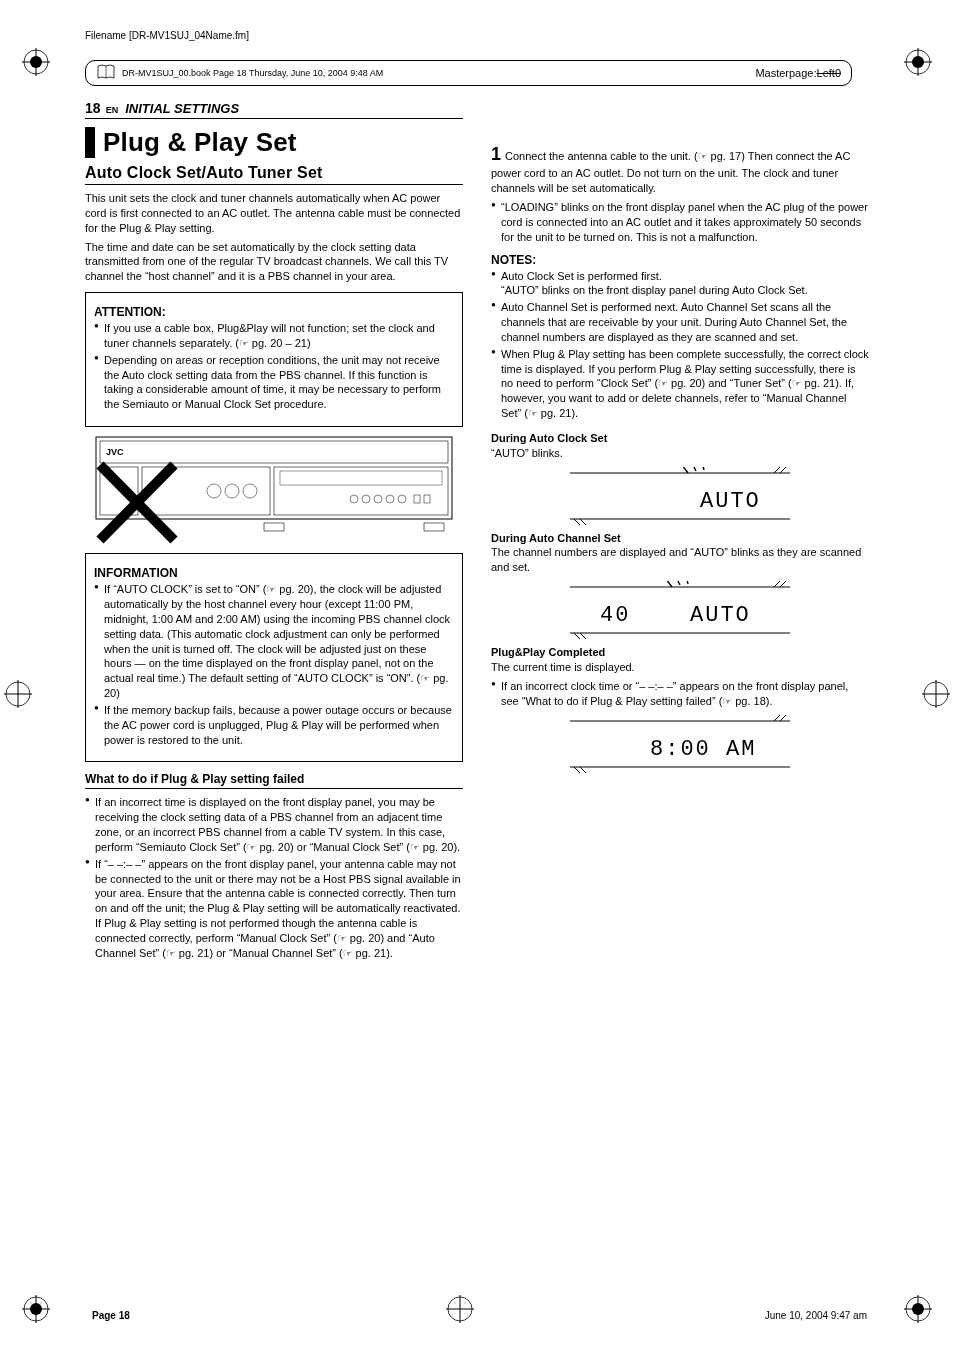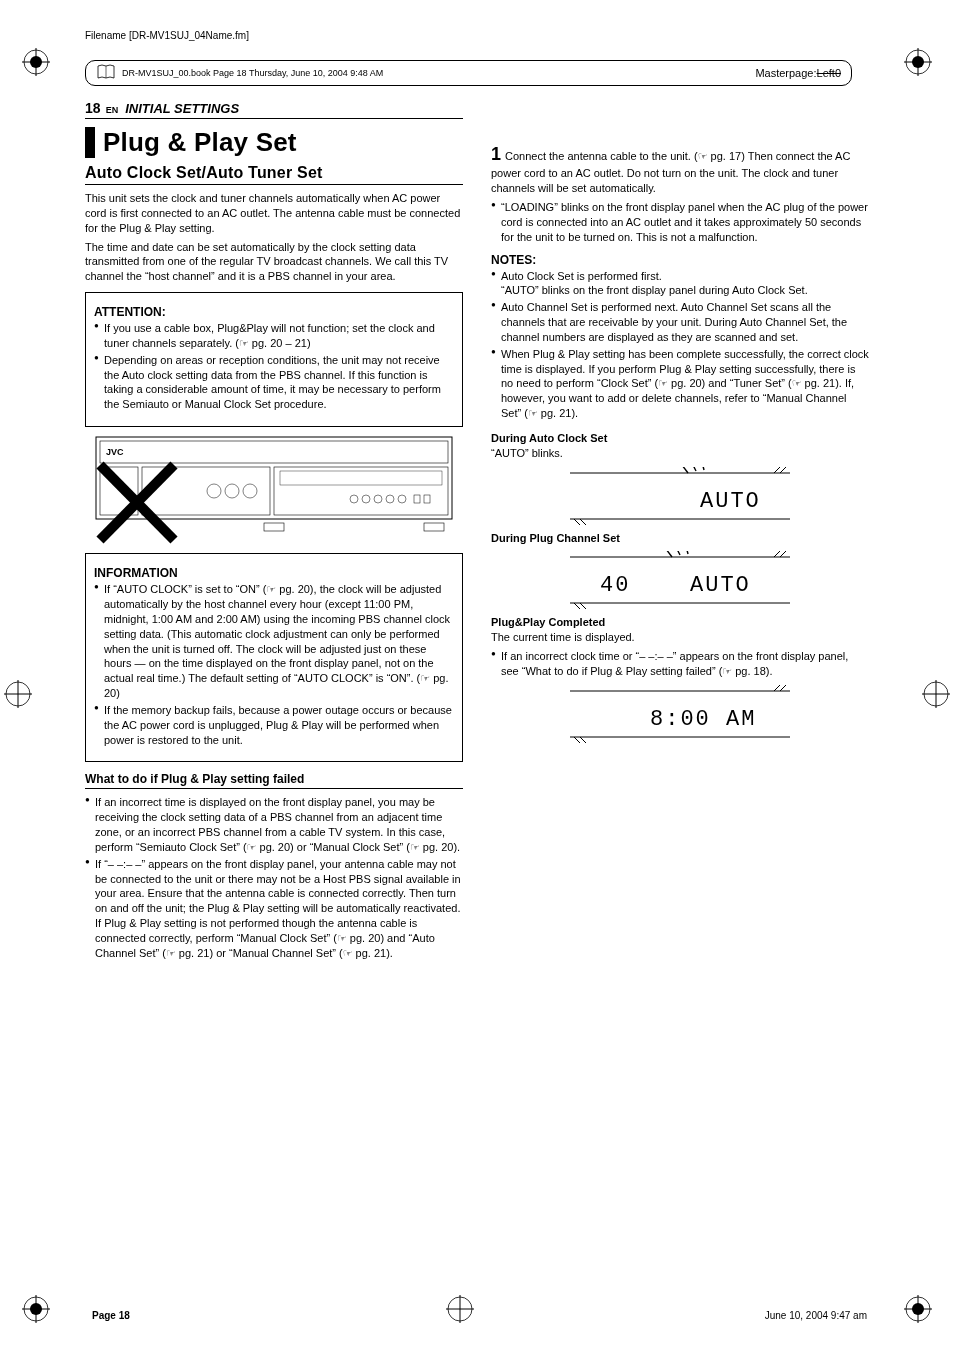--- a/index.html
+++ b/index.html
@@ -352,21 +352,22 @@
 
           <g stroke="#000" stroke-width="1.4">
             <line x1="118" y1="6" x2="112" y2="-2"></line>
               <line x1="126" y1="4" x2="122" y2="-4"></line>
               <line x1="134" y1="3" x2="132" y2="-5"></line>
           </g>
           <text x="130" y="40" class="seg-text">AUTO</text>
         </svg>
       </div>
 
-      <p style="margin-bottom:0;"><b>During Plug Channel Set</b></p>
+      <p style="margin-bottom:0;"><b>During Auto Channel Set</b></p>
+      <p style="margin-top:0;">The channel numbers are displayed and “AUTO” blinks as they are scanned and set.</p>
 
       <div class="display-panel">
         <svg viewBox="0 0 220 58">
           <line x1="0" y1="6" x2="220" y2="6" stroke="#000"></line>
           <line x1="0" y1="52" x2="220" y2="52" stroke="#000"></line>
           <line x1="4" y1="52" x2="16" y2="64" stroke="#000"></line>
           <line x1="10" y1="52" x2="22" y2="64" stroke="#000"></line>
           <line x1="204" y1="6" x2="216" y2="-6" stroke="#000"></line>
           <line x1="210" y1="6" x2="222" y2="-6" stroke="#000"></line>
           <g stroke="#000" stroke-width="1.4">

